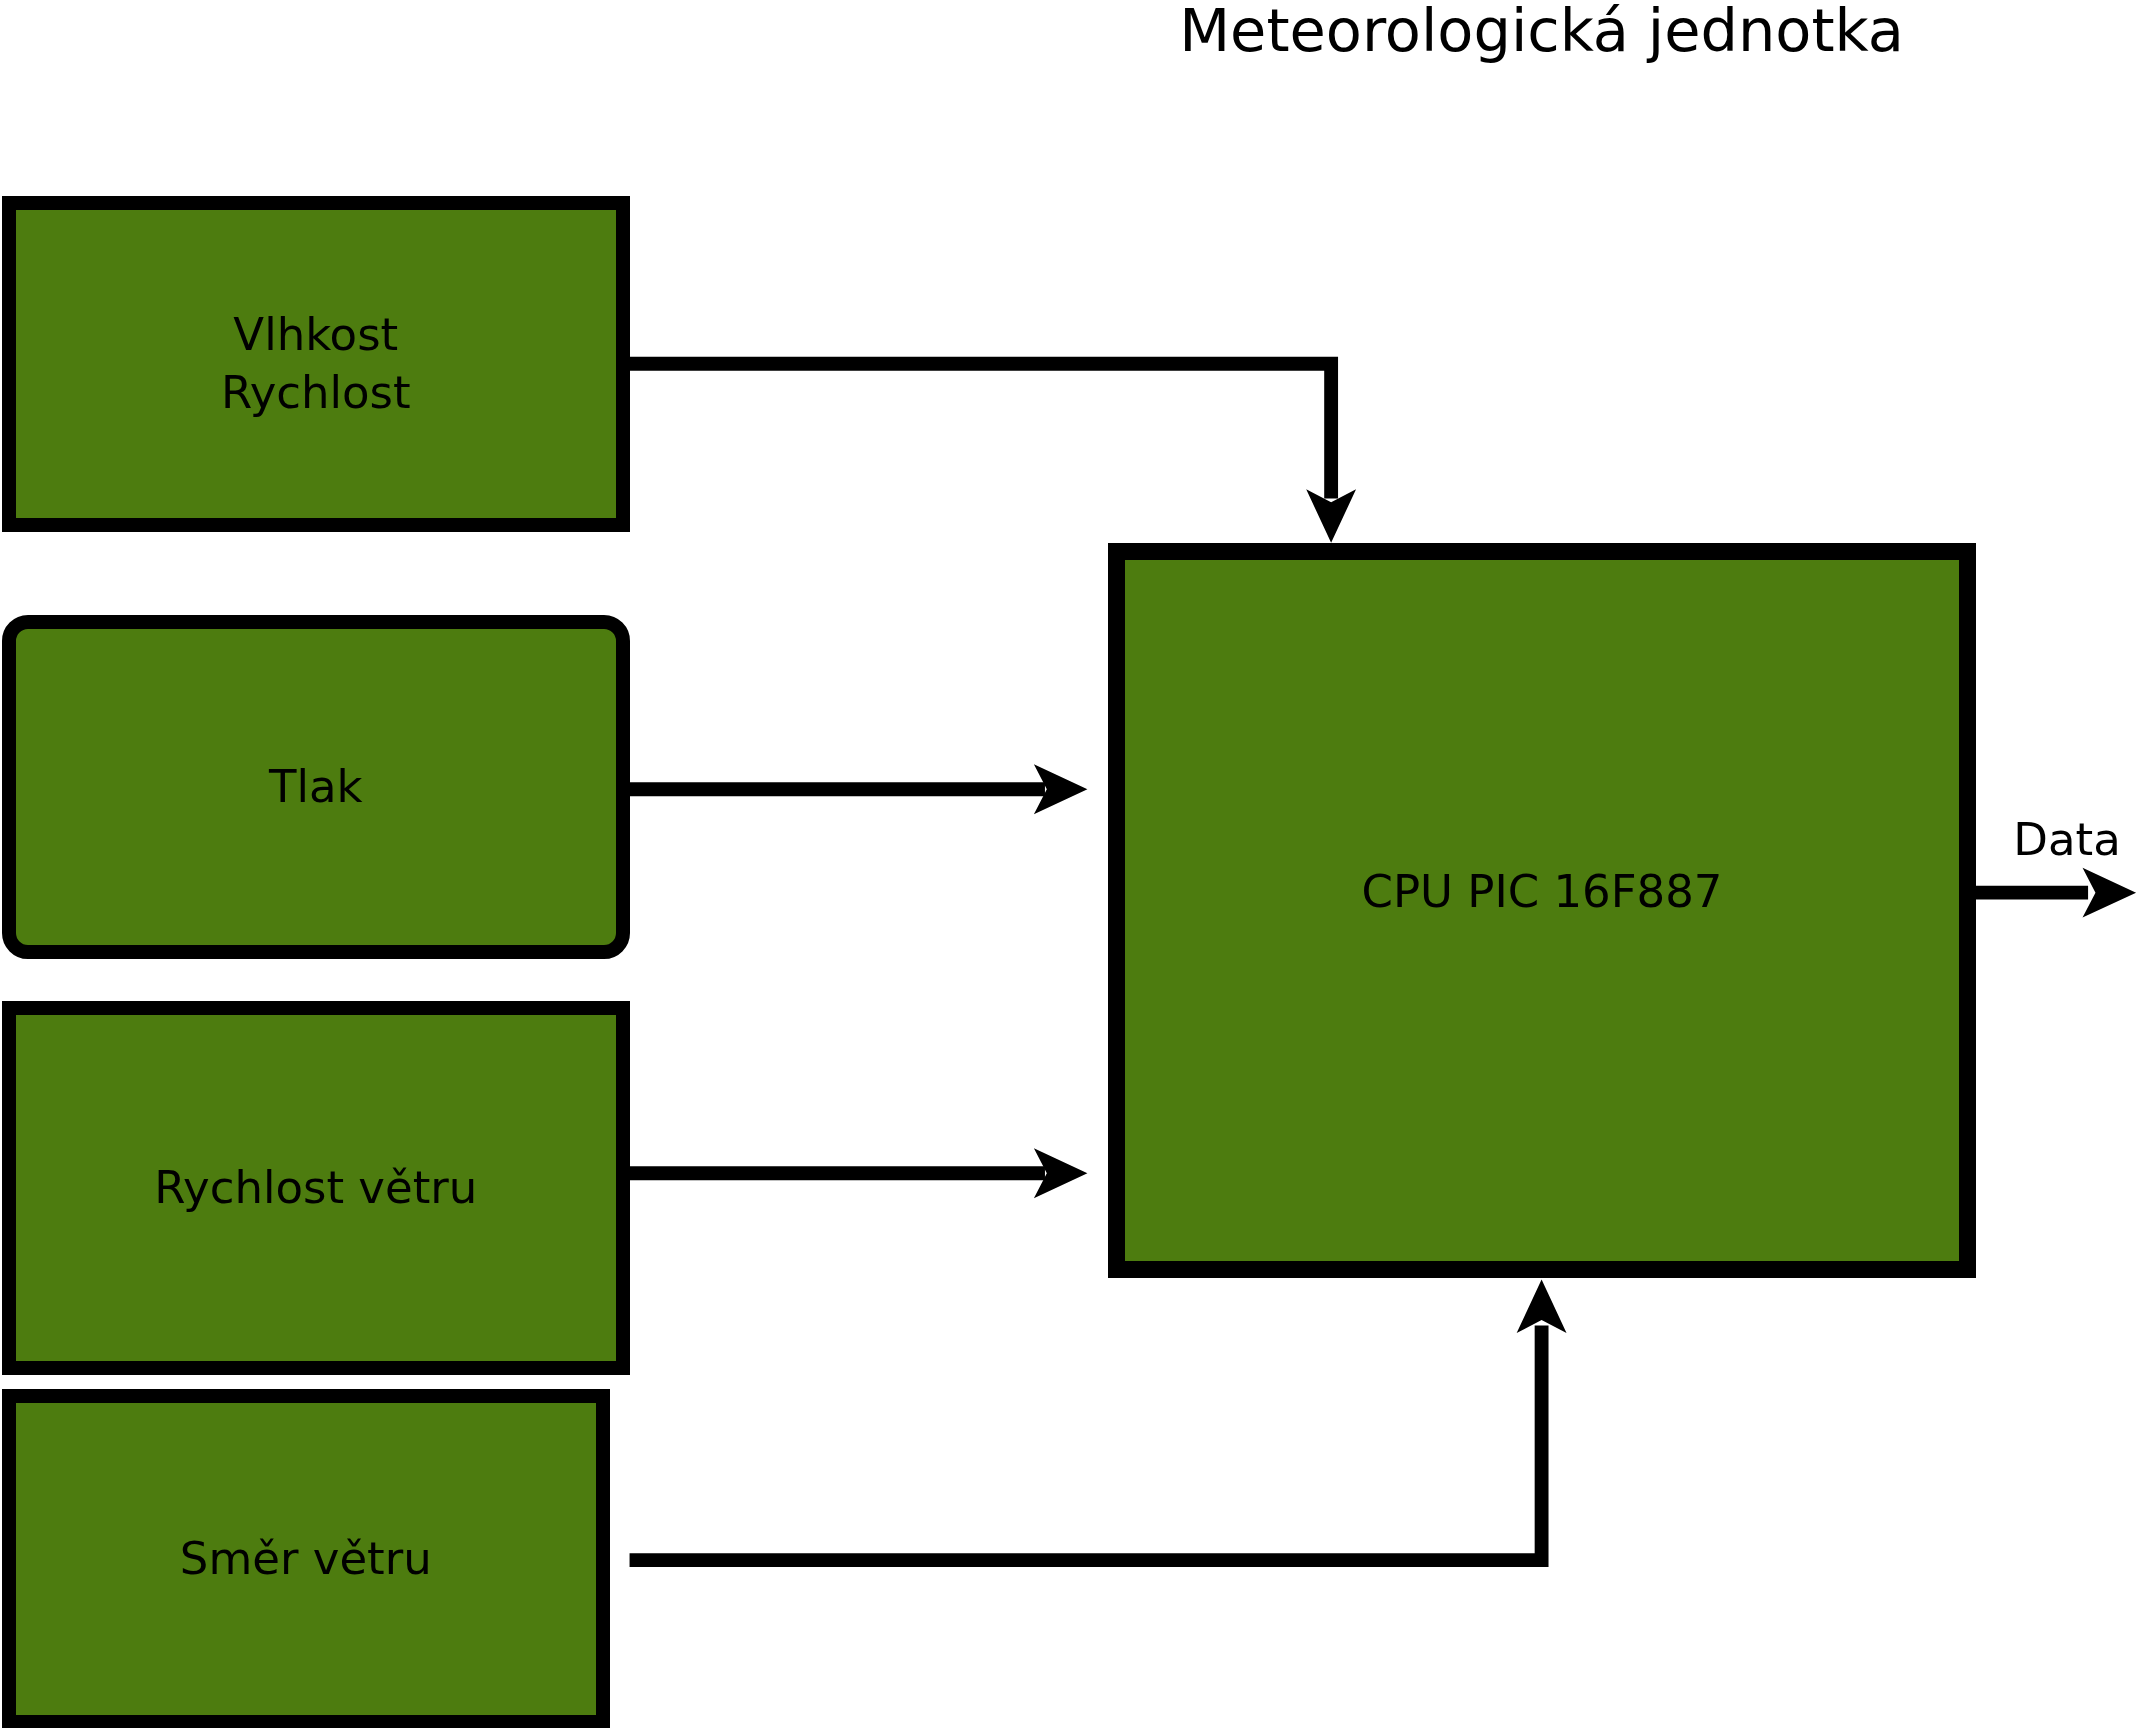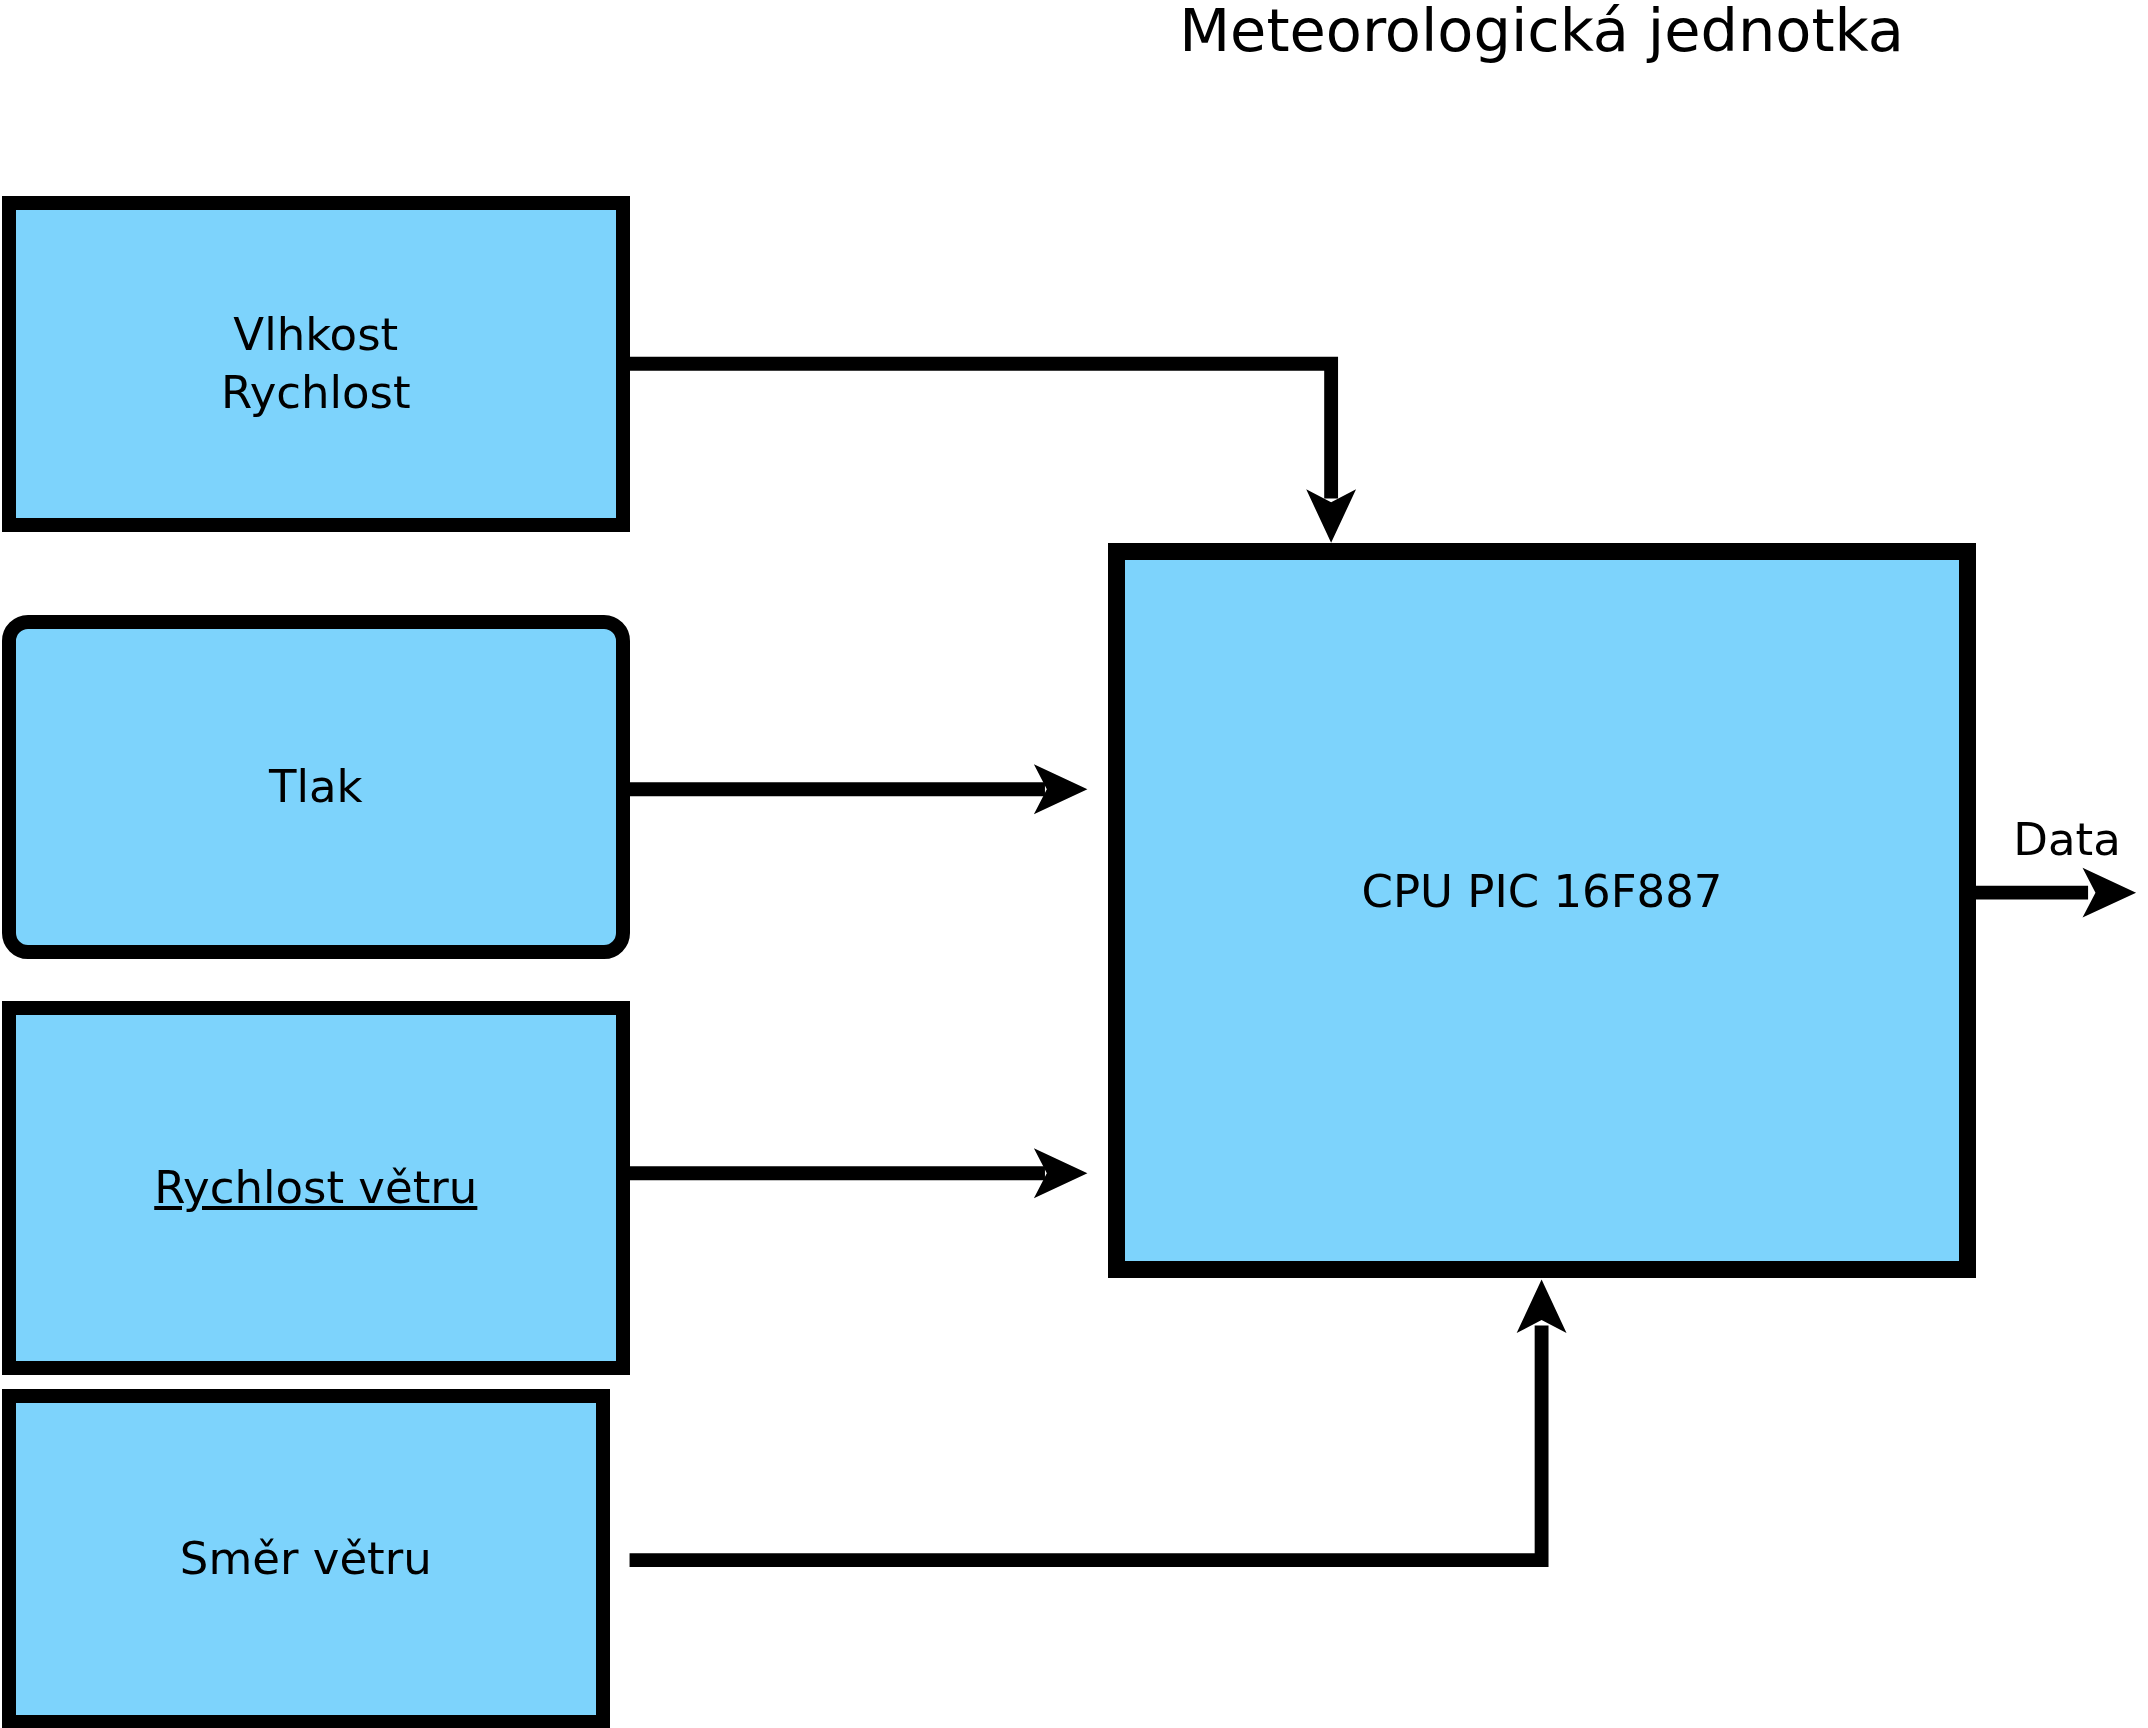--- a/index.html
+++ b/index.html
@@ -22,36 +22,36 @@
     top: -1.8px;
     width: 941px;
     text-align: center;
     font-size: 59px;
     line-height: 65px;
     white-space: nowrap;
   }
   .box {
     position: absolute;
     box-sizing: border-box;
-    background: #7dd3fc;
+    background: #4d7c0f;
     border: 14.8px solid #000000;
     display: flex;
     align-items: center;
     justify-content: center;
     text-align: center;
   }
   .box .label {
     font-size: 45px;
     line-height: 58px;
     white-space: nowrap;
   }
   .box .label .line { display: block; }
   .sensor-1 { left: 1.8px;    top: 196px;  width: 628px; height: 336px; }
   .sensor-2 { left: 1.8px;    top: 615px;  width: 628px; height: 344px; border-radius: 26px; }
-  .sensor-3 { left: 1.8px;    top: 1001px; width: 628px; height: 374px; text-decoration: underline; }
+  .sensor-3 { left: 1.8px;    top: 1001px; width: 628px; height: 374px; }
   .sensor-4 { left: 1.8px;    top: 1389px; width: 608px; height: 340px; }
   .cpu-box  { left: 1108px; top: 543px;  width: 868px; height: 735px; border-width: 17.5px; }
   .cpu-box .label { position: relative; top: -18.5px; }
   .data-label {
     position: absolute;
     left: 1984px;
     top: 814px;
     width: 166px;
     text-align: center;
     font-size: 45px;

